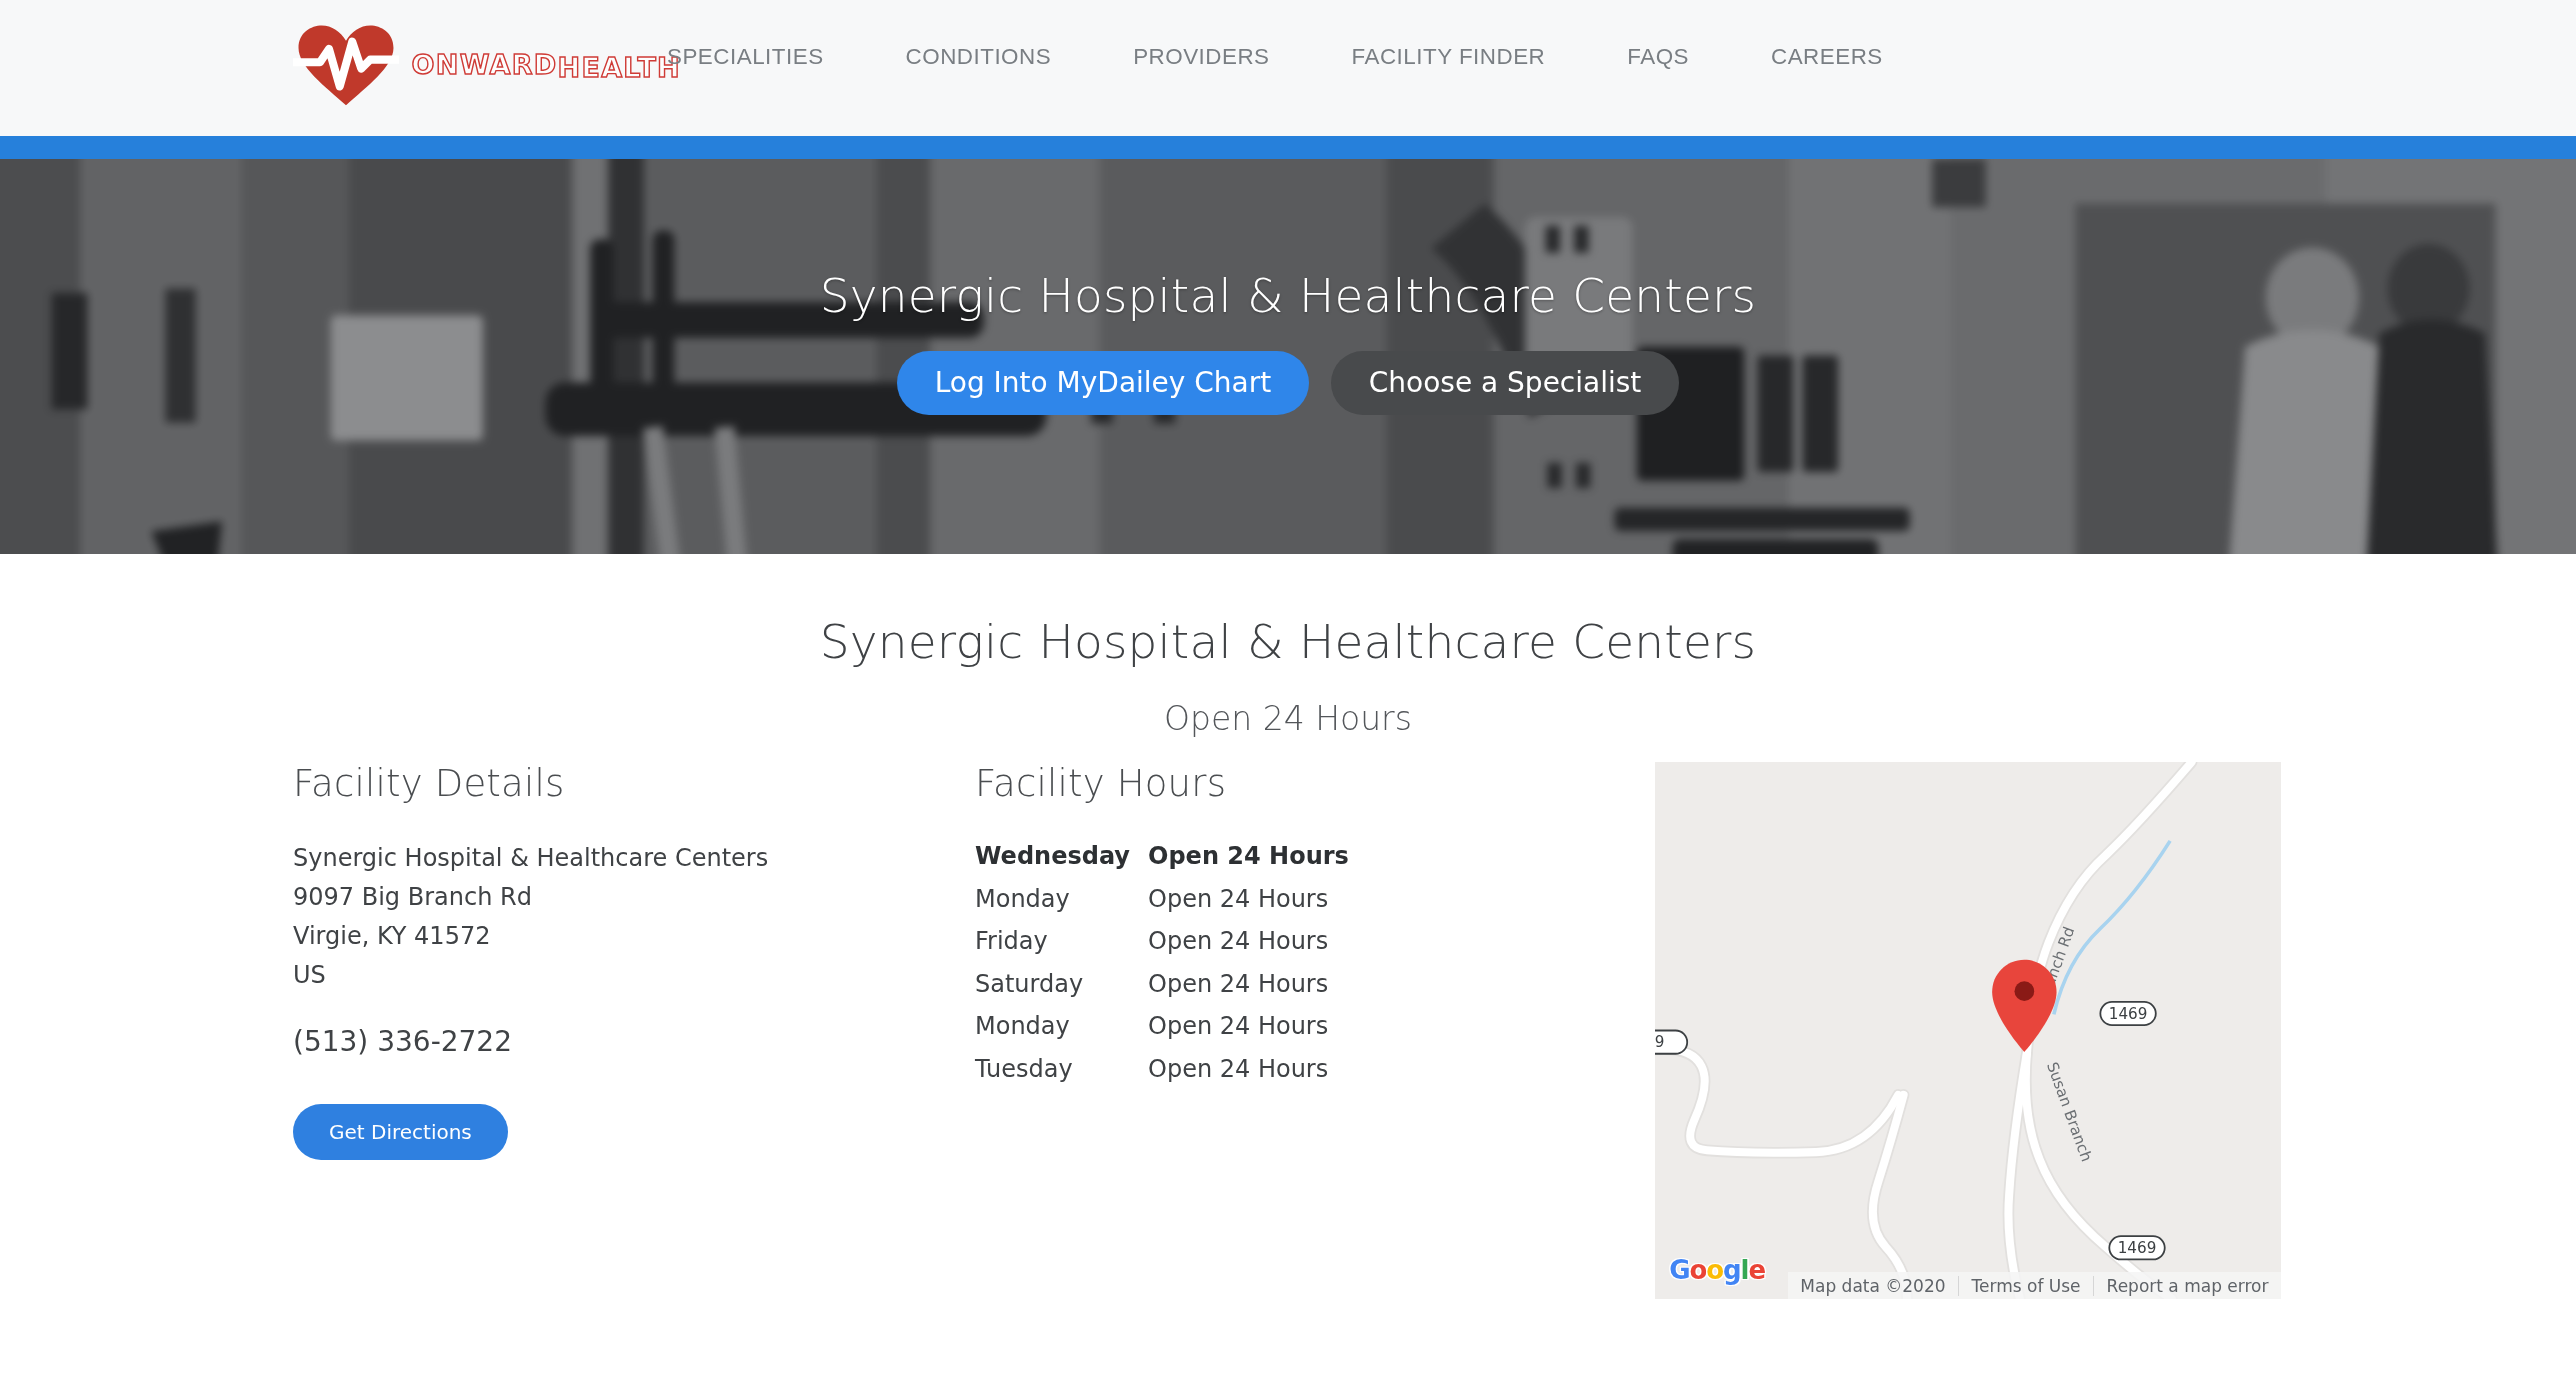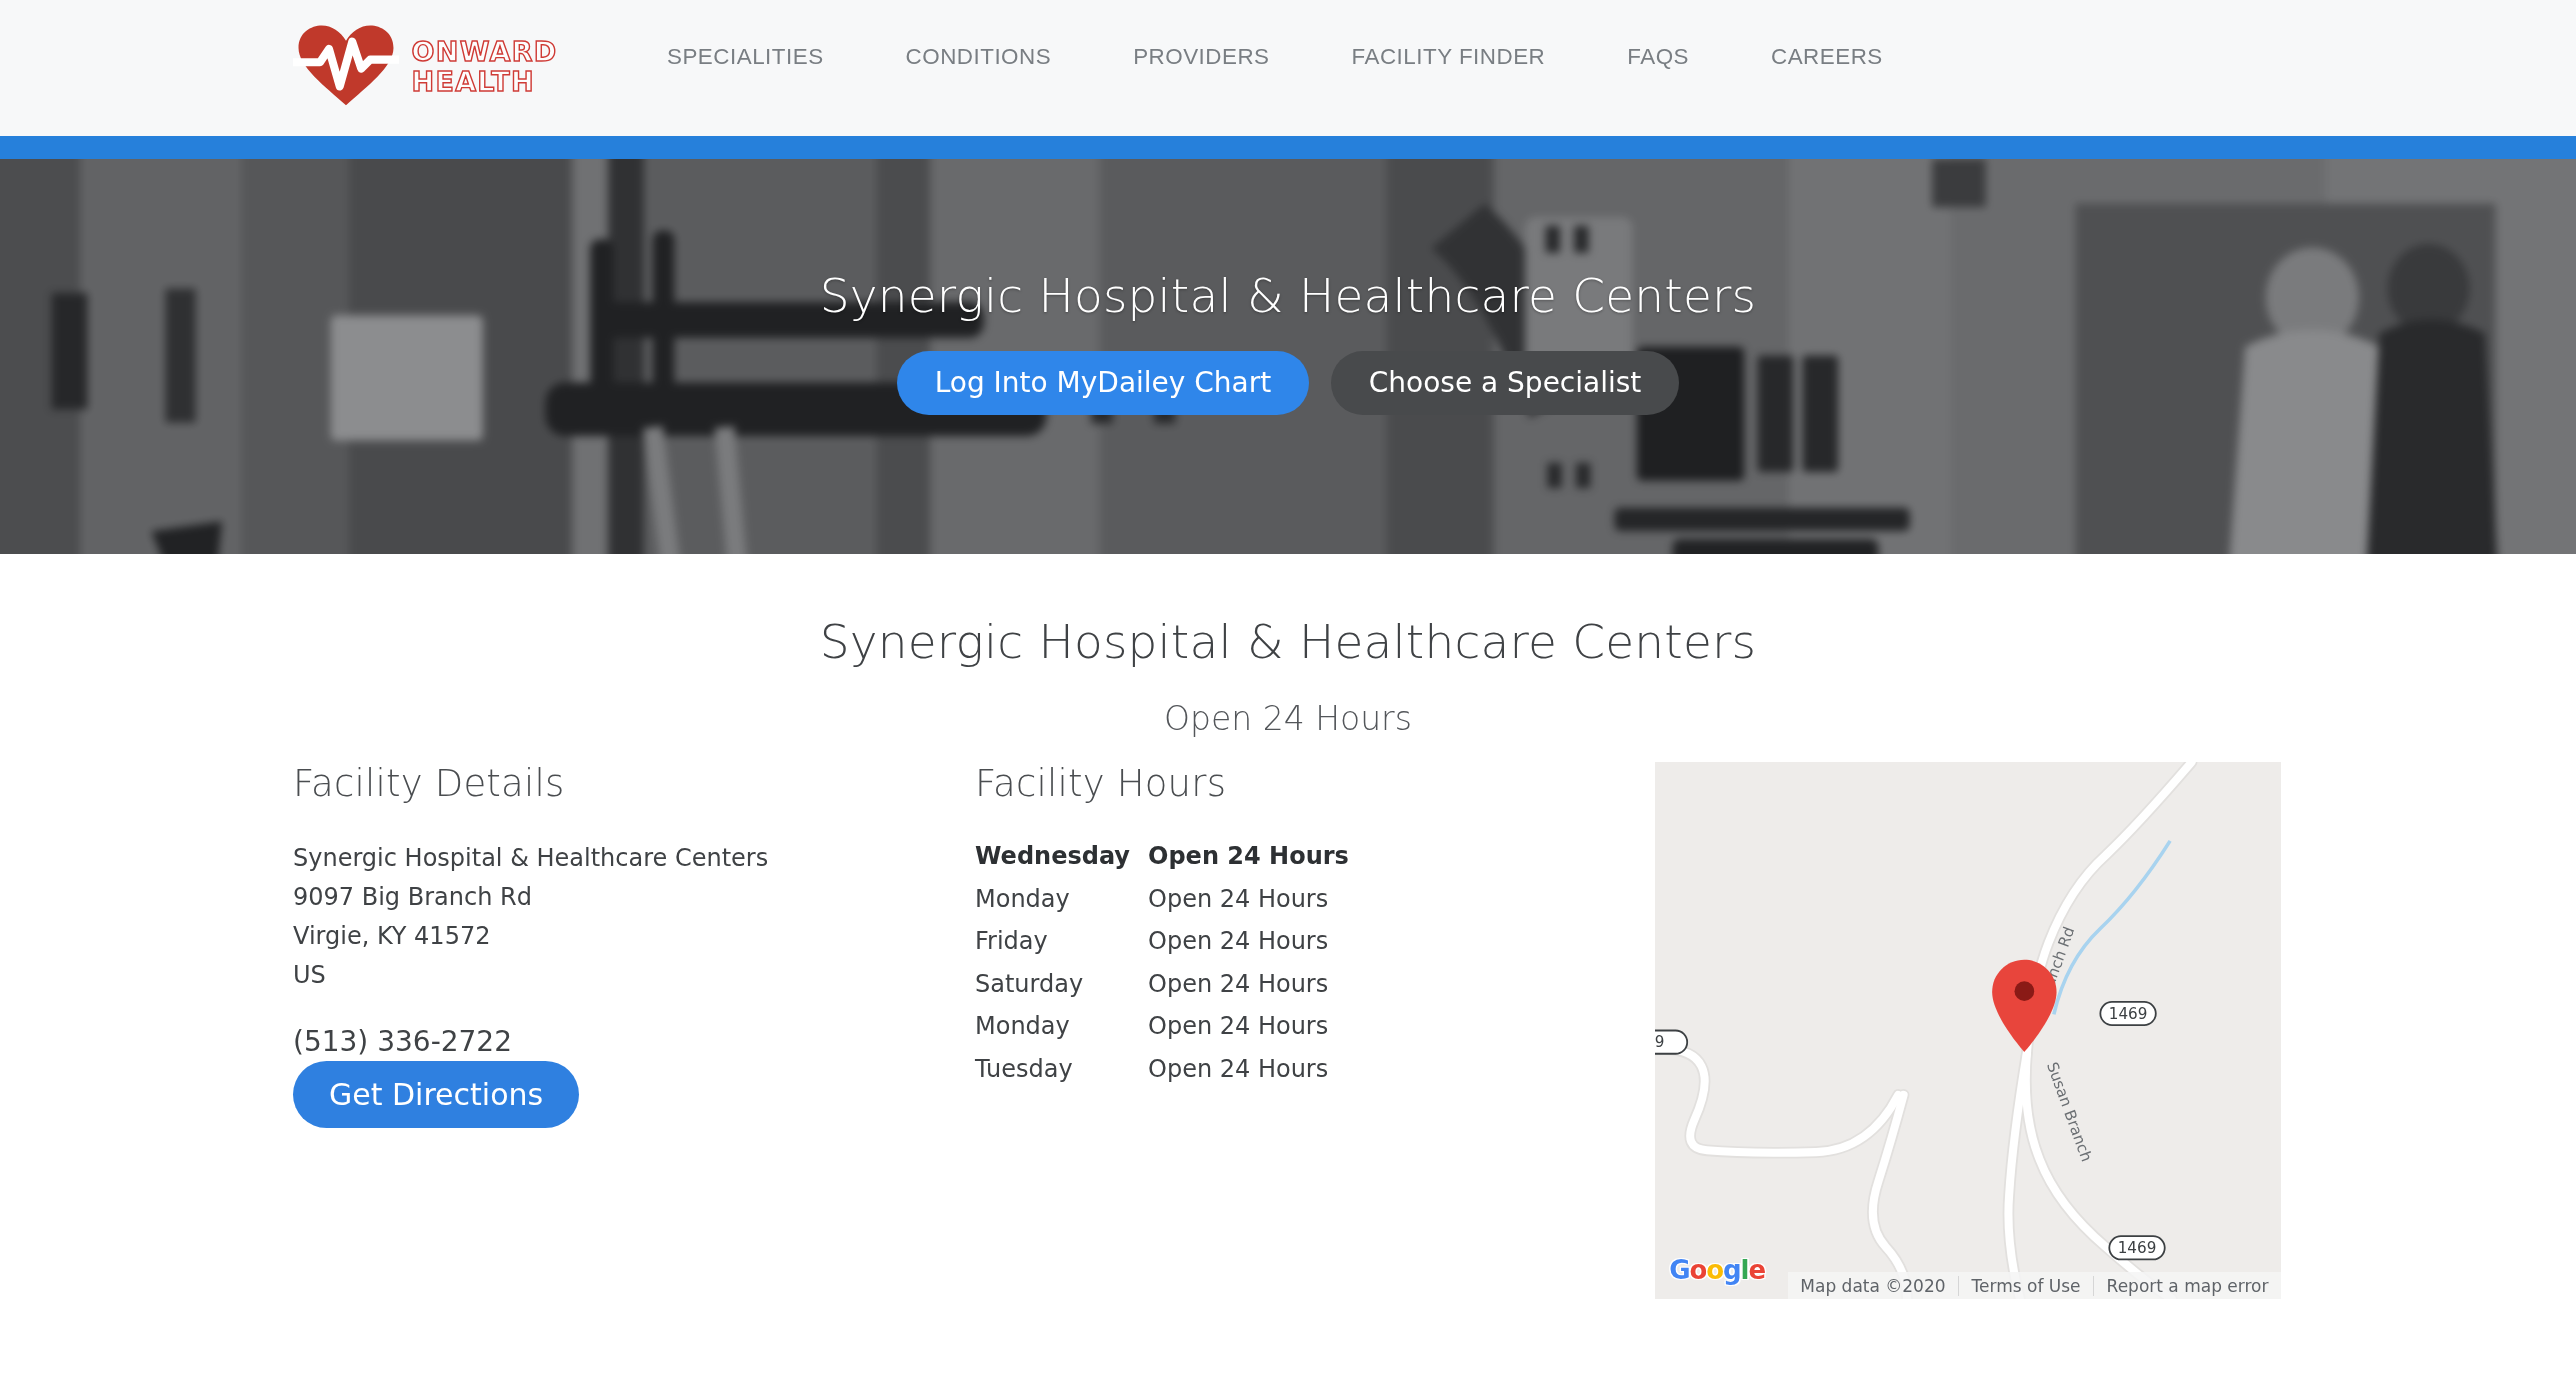--- a/index.html
+++ b/index.html
@@ -17,21 +17,21 @@
     background:#f7f8f9;
     display:flex; align-items:center;
   }
   .logo-block{
     position:absolute; left:293px; top:21.5px;
     display:flex; align-items:center; gap:12.5px;
   }
   .heart-mark{ position:relative; width:106px; height:86px; }
   .heart-mark svg{ display:block; width:106px; height:86px; }
   .logo-wordmark{
-    display:flex; flex-direction:column; align-items:flex-start;
+    display:flex; flex-direction:row; align-items:flex-start;
     line-height:1.0; padding-top:3.6px;
   }
   .logo-wordmark span{
     font-family:"DejaVu Sans", sans-serif;
     font-weight:bold; font-size:27px; letter-spacing:1.3px;
     color:#fdfdfd;
     -webkit-text-stroke:1.4px #cf3b36;
     text-shadow:0 0 0 #cf3b36;
   }
   .logo-wordmark .lw2{ margin-top:2.7px; }
@@ -117,23 +117,24 @@
   .addr-line{
     font-size:24px; color:#3f4245; line-height:39px;
     font-family:"DejaVu Sans", sans-serif; font-weight:400;
   }
   .addr-gap{ height:27px; }
   .phone-line{
     font-size:28px; color:#3f4245; line-height:39px;
     font-family:"DejaVu Sans", sans-serif; font-weight:400;
   }
   .directions-btn{
+    margin-top:43px;
     display:inline-block; background:#2f80e0; color:#fff;
     font-family:"DejaVu Sans", sans-serif; font-weight:400;
-    font-size:30px; padding:17px 36px; border-radius:38px;
+    font-size:20px; padding:17px 36px; border-radius:38px;
     border:none; cursor:pointer; line-height:1.1;
   }
 
   
   .hours-col{ position:absolute; left:975px; top:762px; width:644px; }
   .hours-col .col-heading{ margin-bottom:36px; }
   .hours-table{ border-collapse:collapse; }
   .hours-table td{
     font-family:"DejaVu Sans", sans-serif;
     font-size:24px; color:#3f4245;

